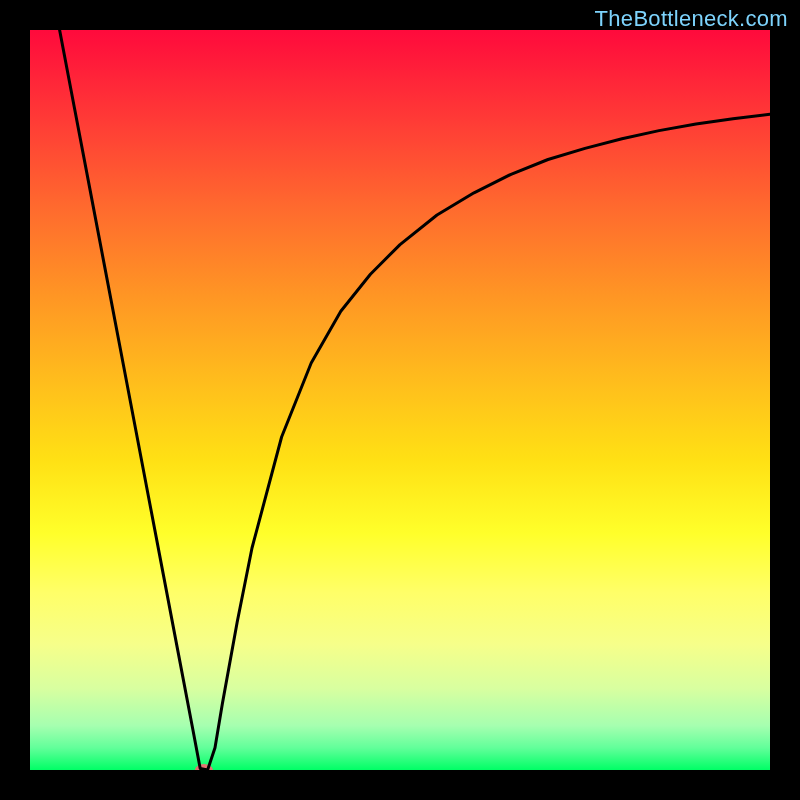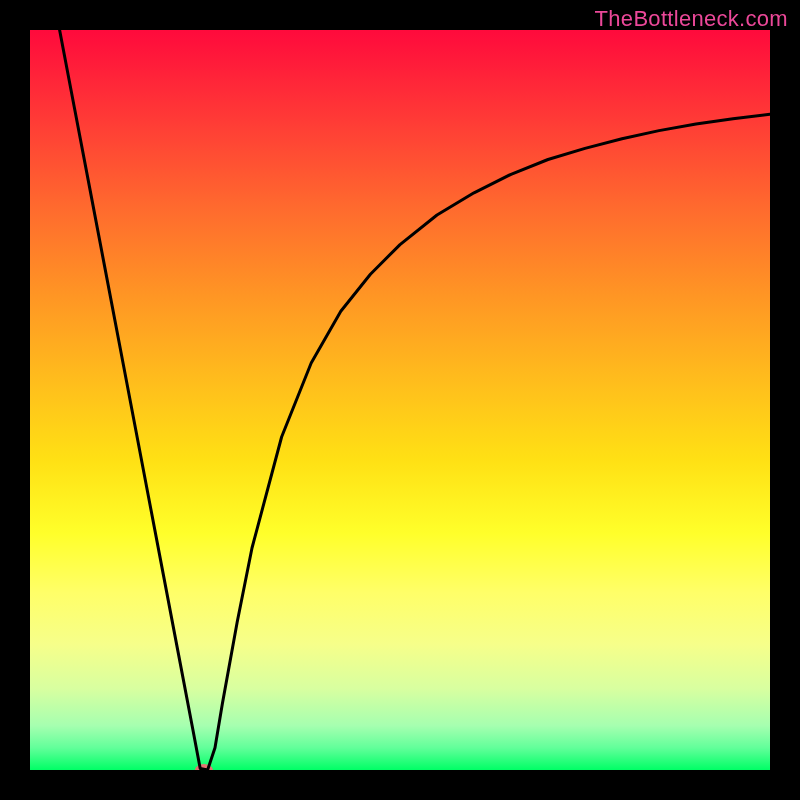--- a/index.html
+++ b/index.html
@@ -38,21 +38,21 @@
       #d8ffa0 89%,
       #a6ffb0 94%,
       #62ff9a 97%,
       #00ff66 100%
     );
   }
   .watermark {
     position: absolute;
     top: 6px;
     right: 12px;
-    color: #ec4899;
+    color: #7dd3fc;
     font-size: 22px;
     letter-spacing: 0.3px;
     user-select: none;
   }
   svg.curve {
     position: absolute;
     left: 0;
     top: 0;
   }
 </style>

